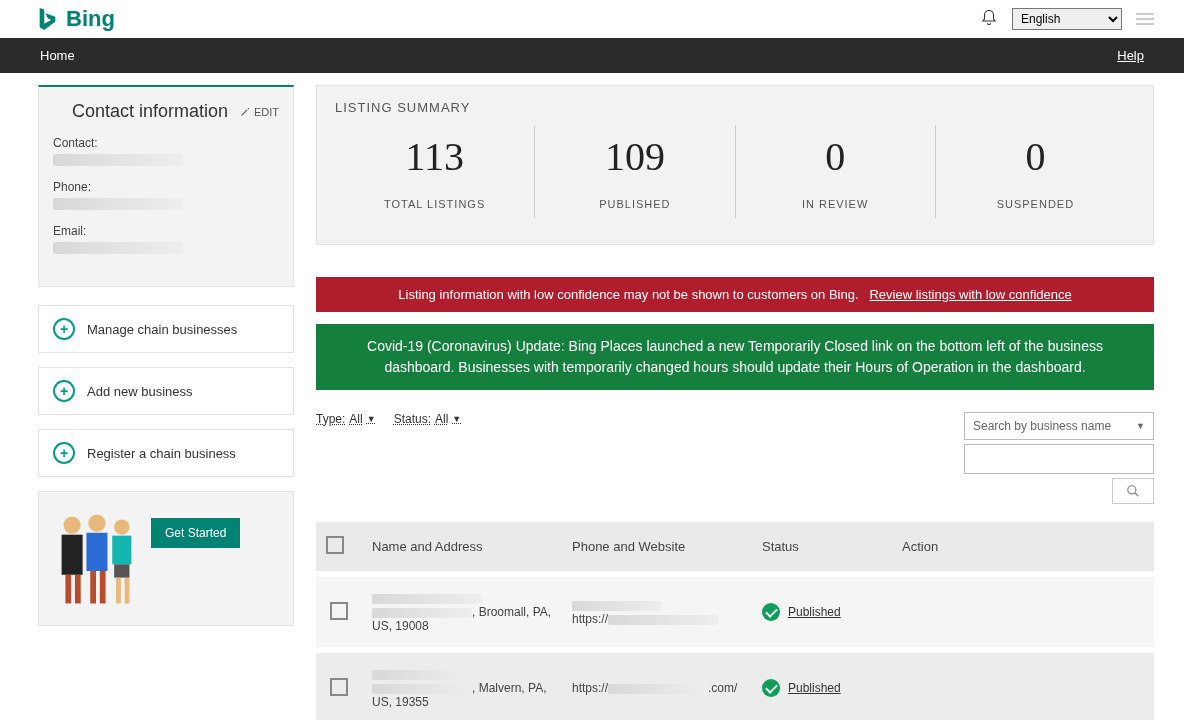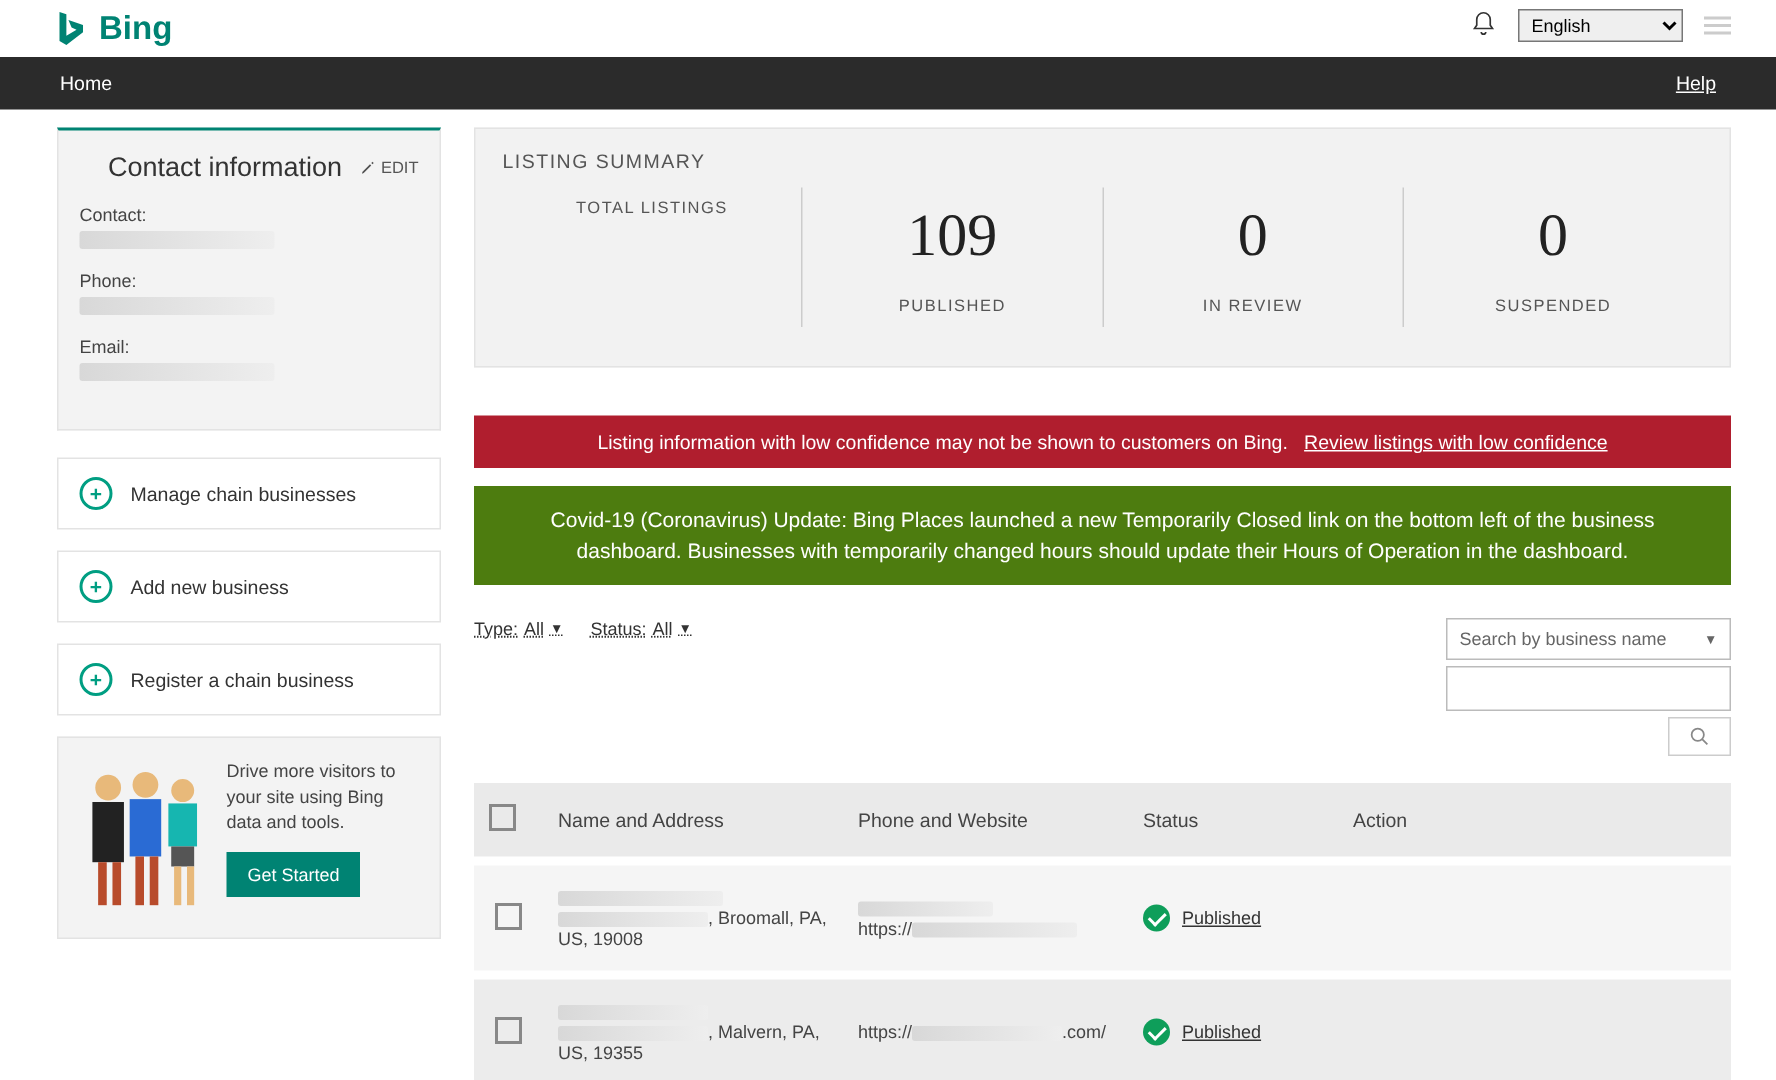--- a/index.html
+++ b/index.html
@@ -1,17 +1,17 @@
 <!DOCTYPE html>
 <html><head>
 <meta charset="utf-8">
 <style>
   * { box-sizing: border-box; margin: 0; padding: 0; }
   body { font-family: "Segoe UI", Arial, sans-serif; font-size: 13px; color: #333; background: #fff; width: 1184px; }
-  .topbar { display: flex; align-items: flex-start; justify-content: space-between; padding: 6px 30px 6px 36px; }
+  .topbar { display: flex; align-items: center; justify-content: space-between; padding: 6px 30px 6px 36px; }
   .logo { display: flex; align-items: center; gap: 8px; color: #008373; font-weight: 600; font-size: 22px; }
   .logo svg { width: 22px; height: 26px; }
   .top-right { display: flex; align-items: center; gap: 14px; }
   .bell-icon svg { width: 18px; height: 18px; stroke: #333; fill: none; stroke-width: 1.5; }
   .lang-select { border: 1px solid #777; font-size: 12px; padding: 2px 4px; width: 110px; }
   .hamburger { display:flex; flex-direction:column; gap:3px; }
   .hamburger span { display:block; width:18px; height:2px; background:#ccc; }
   .navbar { background: #2b2b2b; color: #fff; display: flex; justify-content: space-between; align-items: center; padding: 10px 40px; font-size: 13px; }
   .navbar a.help { color:#fff; text-decoration: underline; }
   .page { display: flex; gap: 22px; padding: 12px 30px 20px 38px; }
@@ -32,21 +32,21 @@
   .main { flex: 1; }
   .summary { background:#f2f2f2; border:1px solid #e3e3e3; padding:14px 18px 26px; margin-bottom:24px; }
   .summary h4 { font-weight:400; font-size:13px; letter-spacing:1px; color:#555; margin-bottom:10px; }
   .stats { display:flex; }
   .stat { flex:1; text-align:center; padding:8px 0; }
   .stat + .stat { border-left:1px solid #ccc; }
   .stat .num { font-family: Georgia, 'Times New Roman', serif; font-size:40px; color:#222; margin-bottom:18px; }
   .stat .lbl { font-size:11px; letter-spacing:1px; color:#555; }
   .alert-red { background:#b01e2e; color:#fff; text-align:center; padding:10px 12px; font-size:13px; margin-bottom:12px;margin-top:32px; }
   .alert-red a { color:#fff; text-decoration:underline; }
-  .alert-teal { background:#4d7c0f; color:#fff; text-align:center; padding:12px 24px; font-size:14px; line-height:1.5; margin-bottom:22px; }
+  .alert-teal { background:#15803d; color:#fff; text-align:center; padding:12px 24px; font-size:14px; line-height:1.5; margin-bottom:22px; }
   .filters-row { display:flex; justify-content:space-between; align-items:flex-start; margin-bottom:18px; }
   .filters-left { display:flex; gap:18px; font-size:12px; }
   .filter { text-decoration: underline dotted; color:#333; cursor:pointer; display:flex; align-items:center; gap:4px; }
   .filter .caret { font-size:9px; }
   .search-box { width:190px; }
   .search-select { width:100%; border:1px solid #bbb; padding:6px 8px; font-size:12px; color:#666; display:flex; justify-content:space-between; align-items:center; margin-bottom:4px; }
   .search-input { width:100%; border:1px solid #bbb; padding:6px 8px; font-size:12px; margin-bottom:4px; height:30px; }
   .search-btn { border:1px solid #ccc; background:#fff; width:42px; height:26px; float:right; display:flex; align-items:center; justify-content:center; cursor:pointer; }
   .search-btn svg { width:14px; height:14px; stroke:#888; fill:none; stroke-width:2; }
   .table { width:100%; border-collapse: collapse; }
@@ -140,31 +140,31 @@
           <rect x="35" y="28" width="22" height="40" fill="#2a6bd4"></rect>
           <rect x="39" y="68" width="6" height="34" fill="#b84b2b"></rect>
           <rect x="49" y="68" width="6" height="34" fill="#b84b2b"></rect>
         <circle cx="72" cy="22" r="8" fill="#e8b97a"></circle>
           <rect x="62" y="31" width="20" height="30" fill="#16b6b0"></rect>
           <rect x="64" y="61" width="16" height="14" fill="#555"></rect>
           <rect x="66" y="75" width="5" height="27" fill="#e8b97a"></rect>
           <rect x="75" y="75" width="5" height="27" fill="#e8b97a"></rect>
       </svg>
       <div>
-        <div class="promo-text">Drive more visitors to your site using Bing data and tools.</div>
         <button class="promo-btn">Get Started</button>
       </div>
     </div>
   </div>
 
   <div class="main">
     <div class="summary">
       <h4>LISTING SUMMARY</h4>
       <div class="stats">
         <div class="stat">
+          <div class="num">113</div>
           <div class="lbl">TOTAL LISTINGS</div>
         </div>
         <div class="stat">
           <div class="num">109</div>
           <div class="lbl">PUBLISHED</div>
         </div>
         <div class="stat">
           <div class="num">0</div>
           <div class="lbl">IN REVIEW</div>
         </div>

